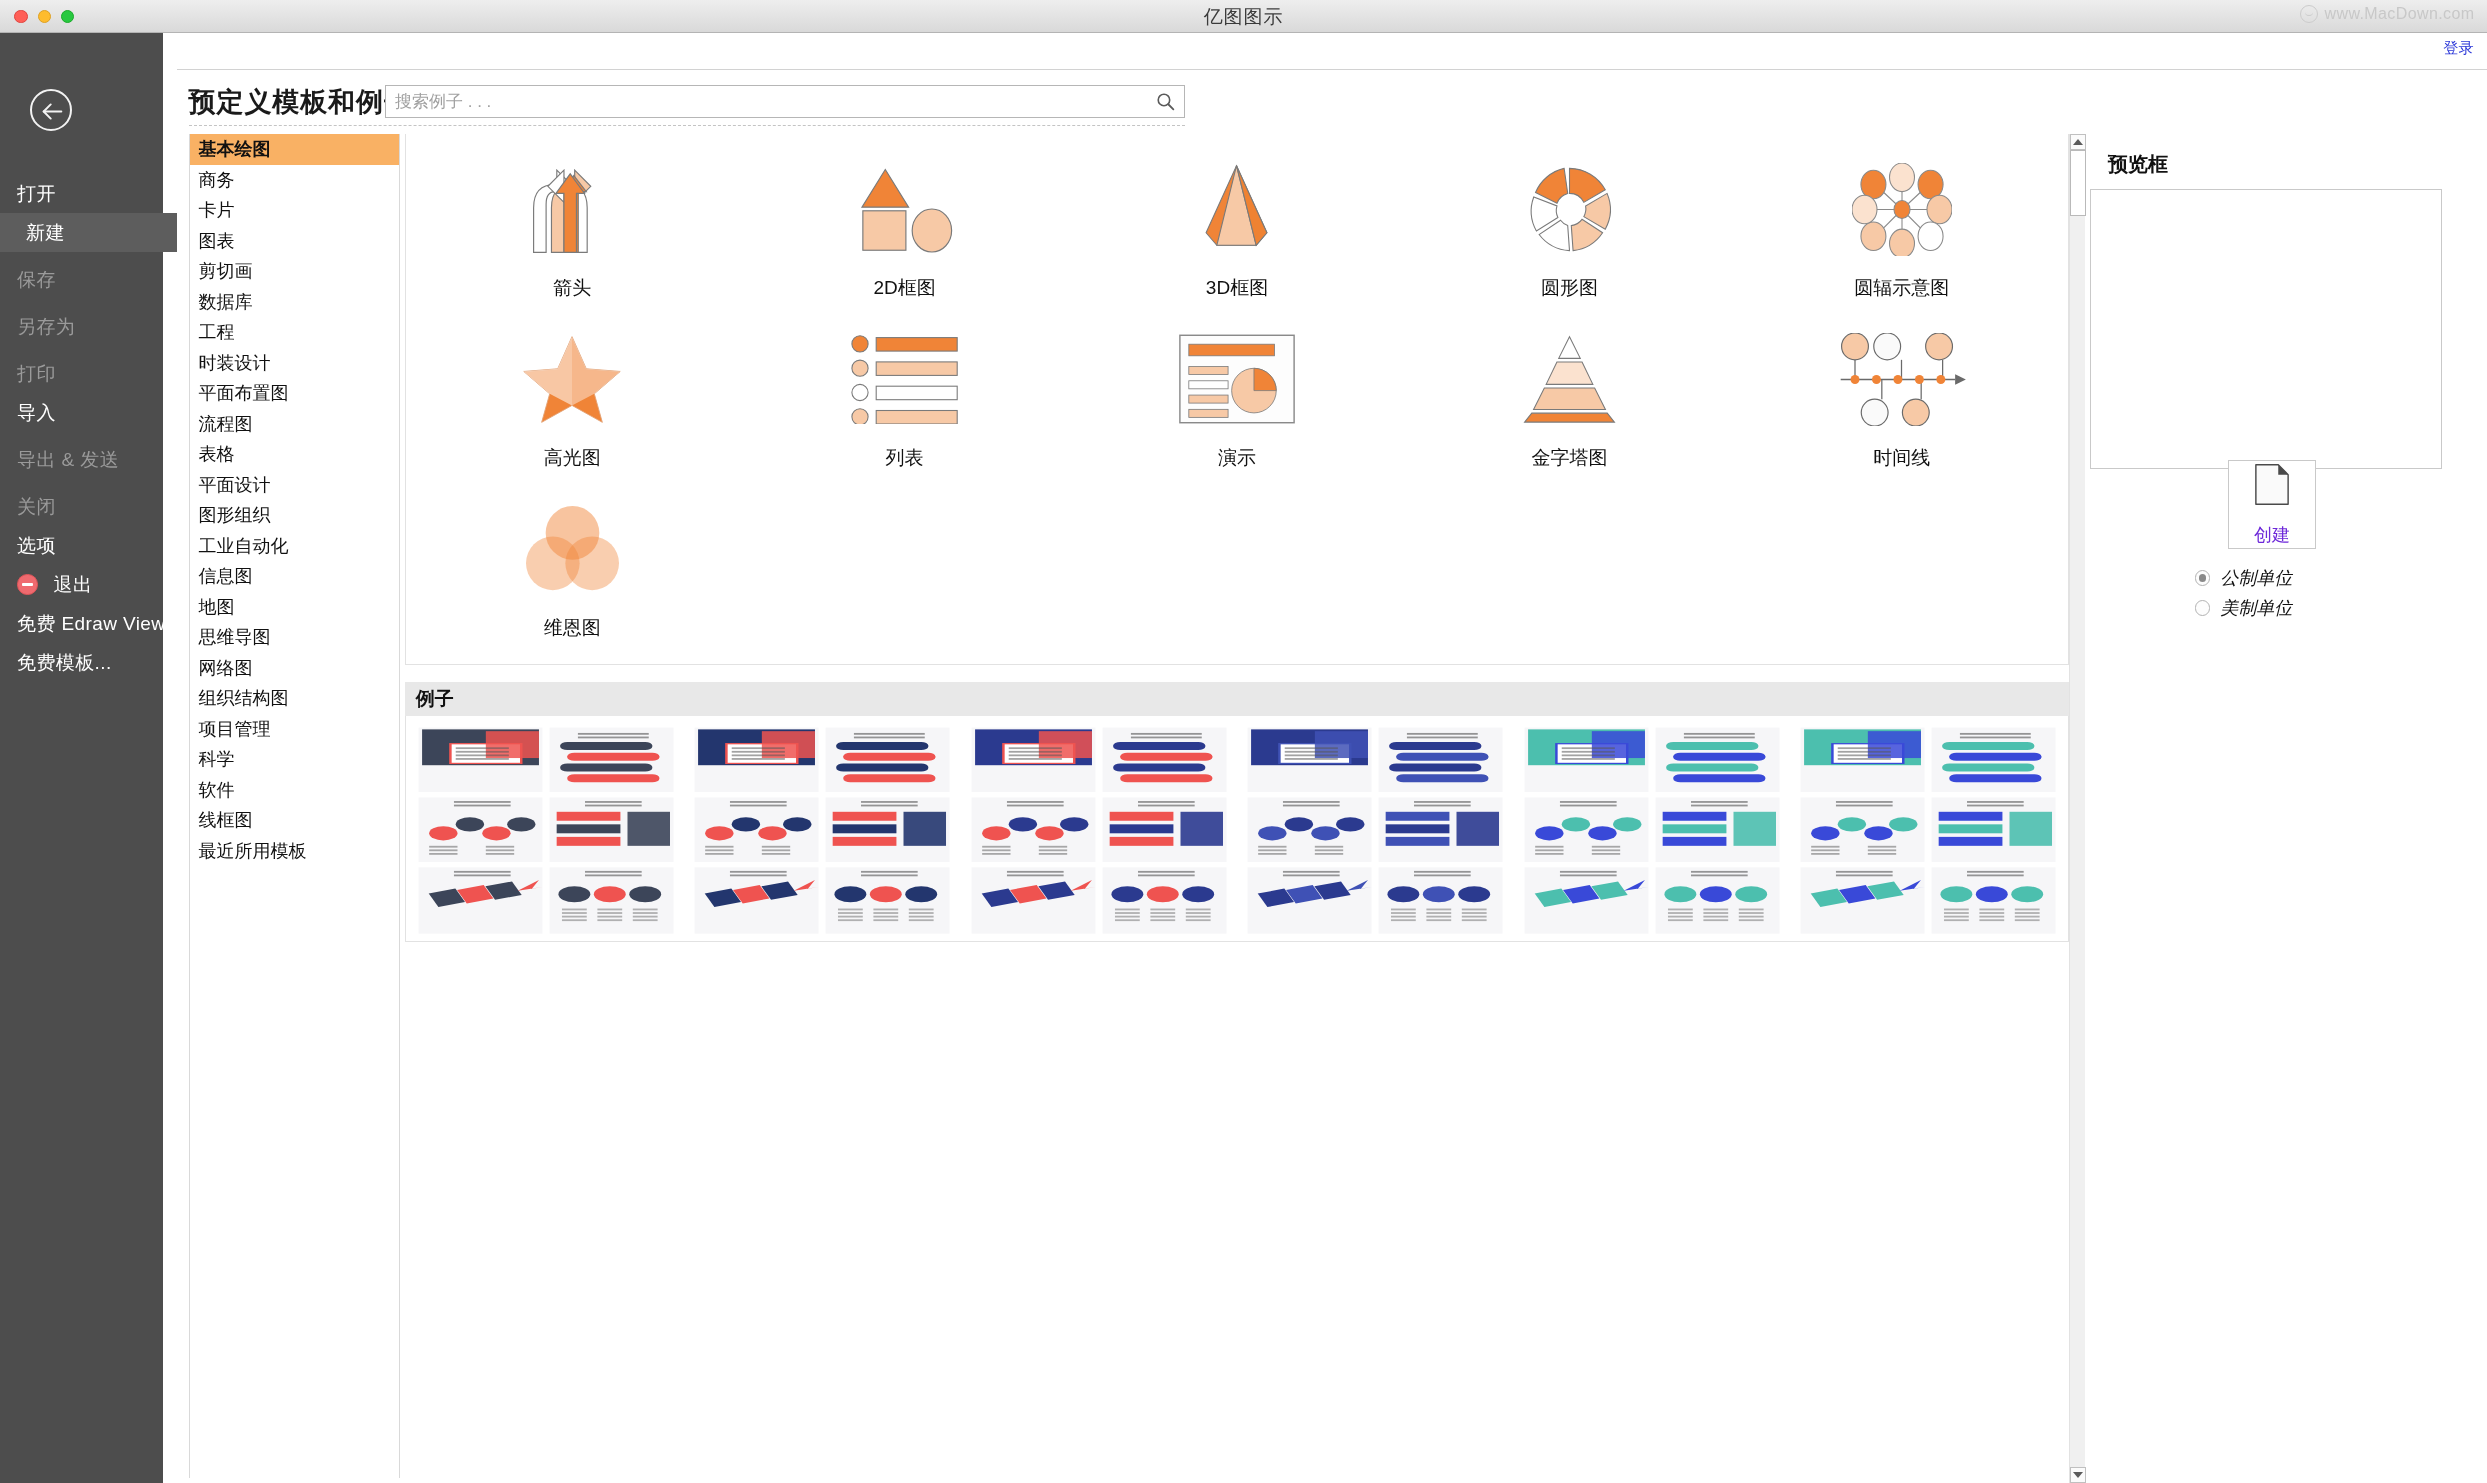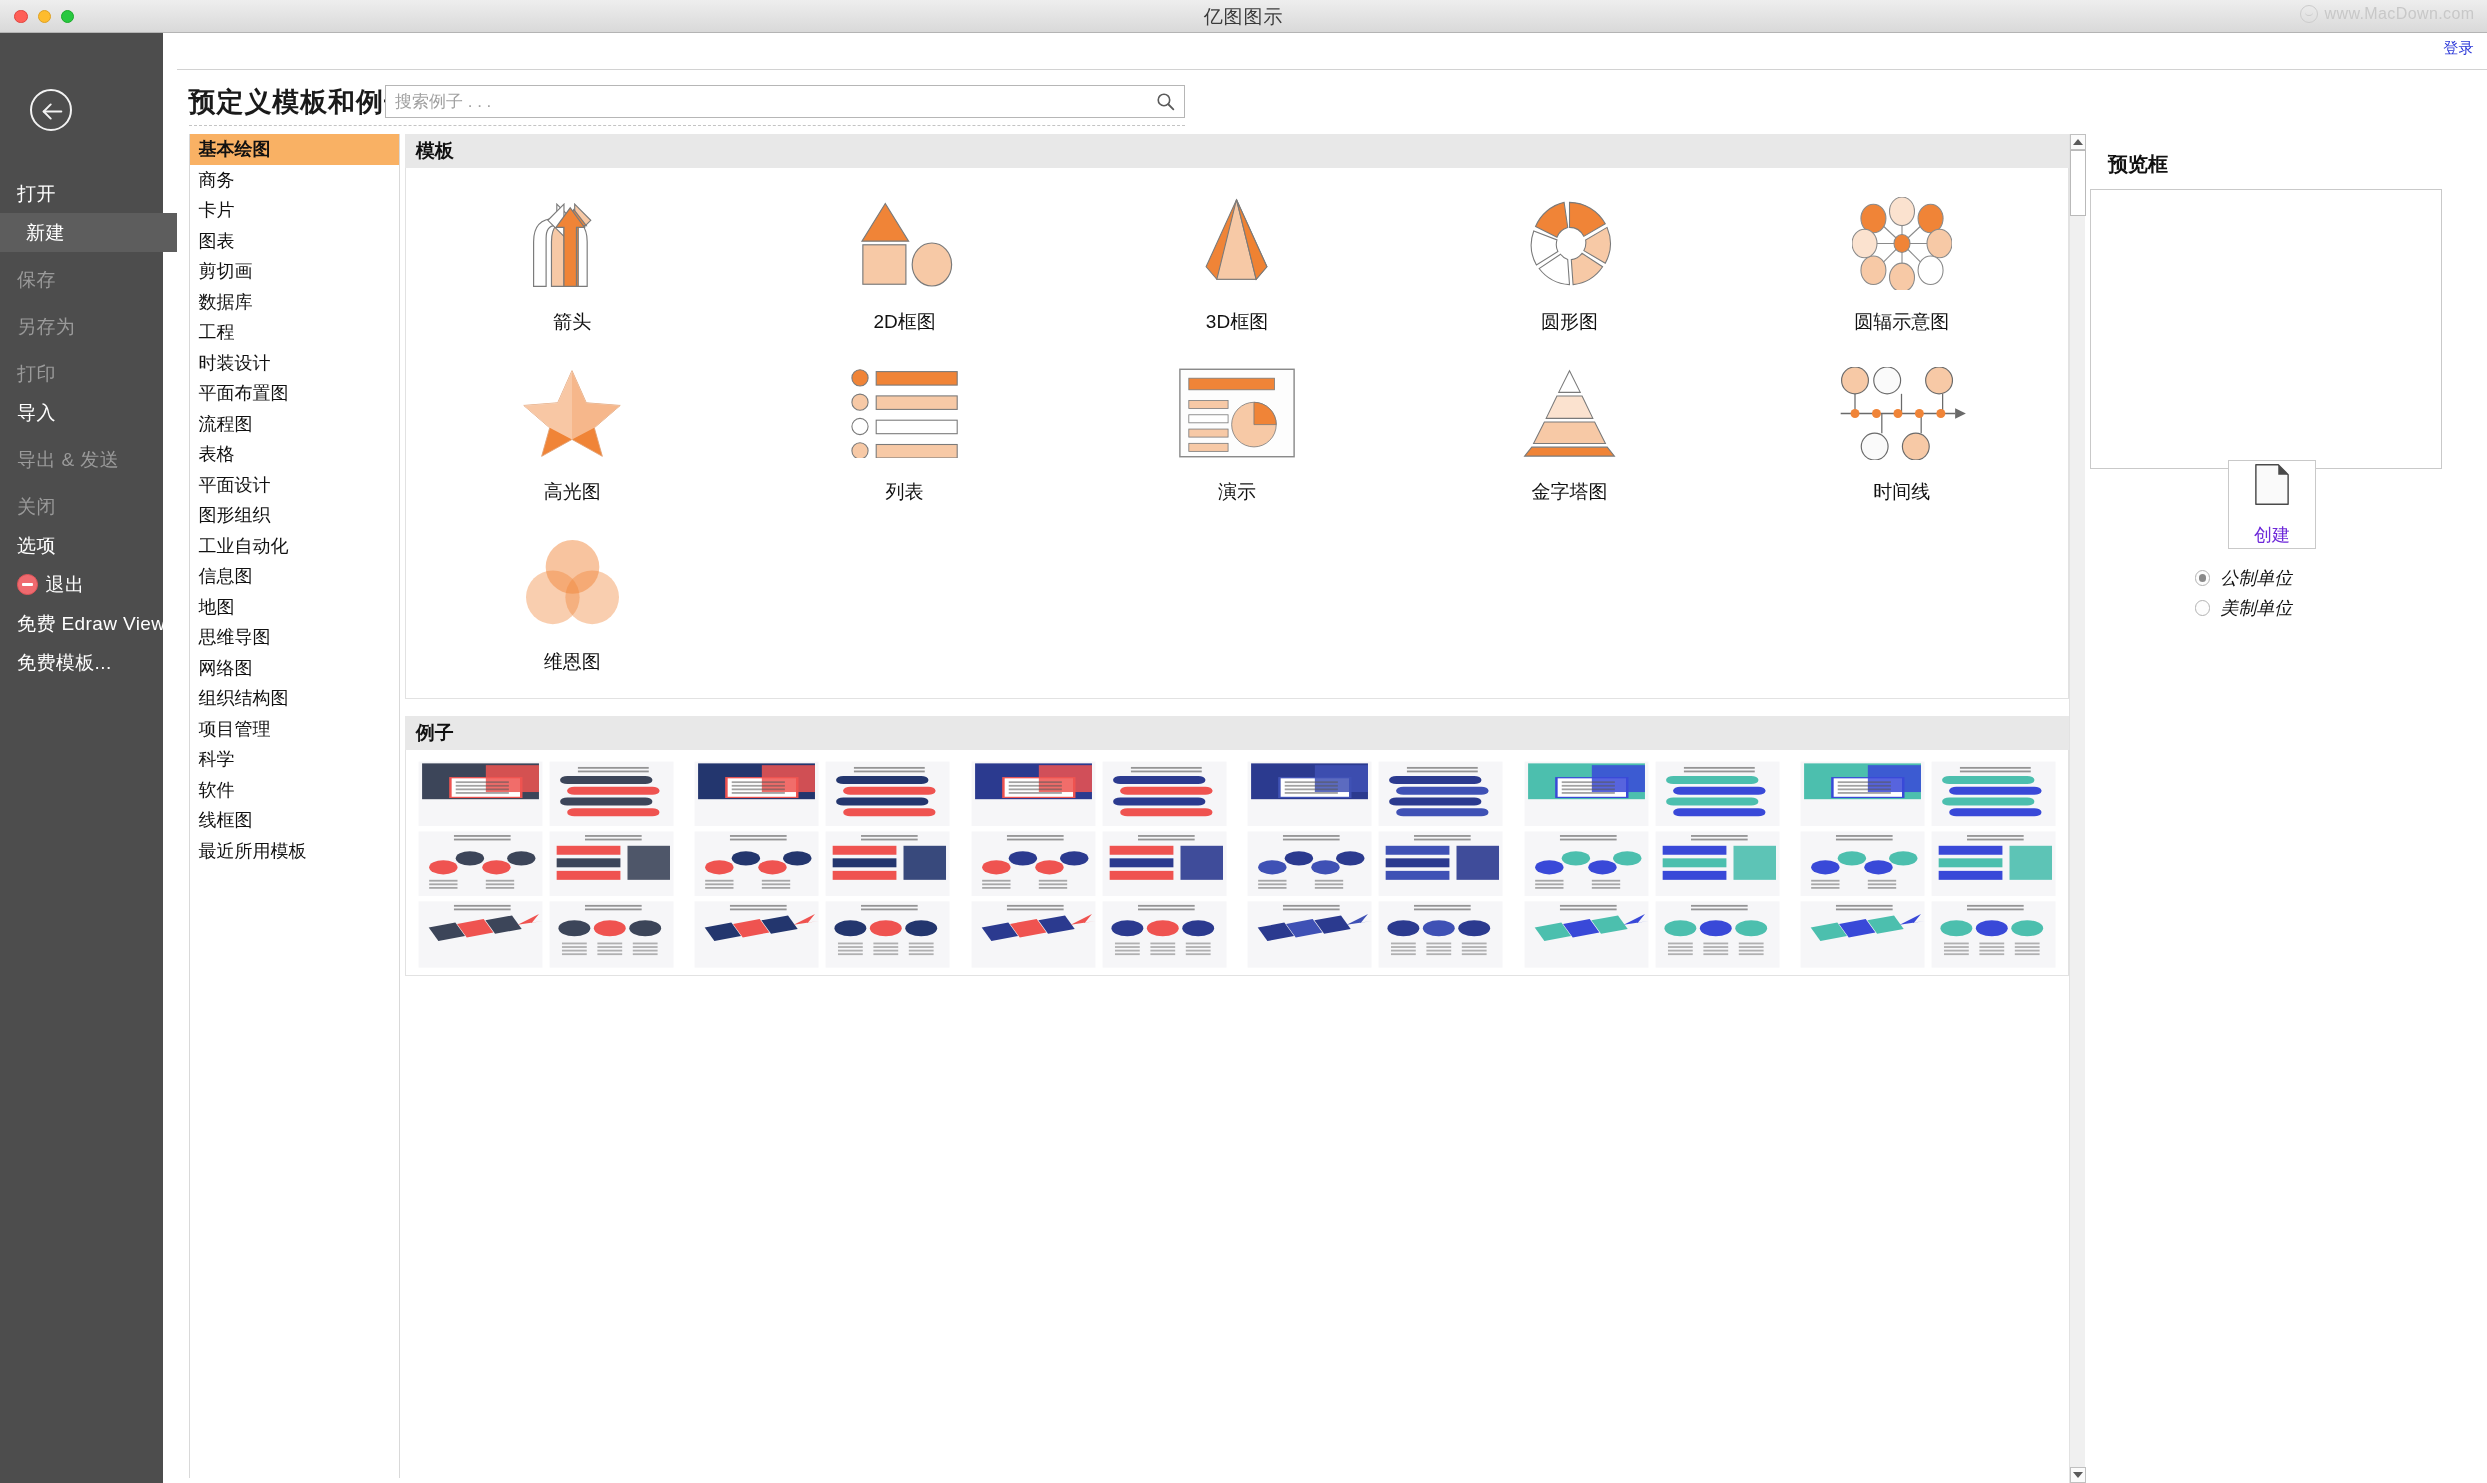--- a/index.html
+++ b/index.html
@@ -54,21 +54,21 @@
   }
   .back-btn svg { position: absolute; left: 8px; top: 9px; }
   .menu { position: absolute; left: 0; top: 141px; width: 177px; }
   .menu-item {
     height: 39px; line-height: 39px; padding-left: 17px;
     font-size: 19px; color: #ffffff; cursor: pointer;
     white-space: nowrap; letter-spacing: 0.4px;
   }
   .menu-item.active { background: #5d5d5d; padding-left: 26px; }
   .menu-item.disabled { color: #9a9a9a; margin-top: 8px; }
-  .menu-item.has-icon { display: flex; align-items: center; gap: 8px; padding-left: 17px; }
+  .menu-item.has-icon { display: flex; align-items: center; gap: 16px; padding-left: 17px; }
   .exit-icon {
     width: 20.6px; height: 20.6px; border-radius: 50%;
     background: #ef6a6f; border: 0.9px solid #e05458;
     display: inline-flex; align-items: center; justify-content: center; flex: 0 0 auto;
   }
   .exit-icon i { display: block; width: 11.6px; height: 2.7px; background: #fff; border-radius: 0.9px; }
 
   
   .main {
     position: absolute; left: 177px; top: 33px;
@@ -296,21 +296,20 @@
       <div class="cat-item"><span>组织结构图</span></div>
       <div class="cat-item"><span>项目管理</span></div>
       <div class="cat-item"><span>科学</span></div>
       <div class="cat-item"><span>软件</span></div>
       <div class="cat-item"><span>线框图</span></div>
       <div class="cat-item"><span>最近所用模板</span></div>
     </div>
 
   <div class="center">
 
-    <div class="section-head">模板</div>
     <div class="tpl-body">
       <div class="tpl-grid" id="template-grid">
           <div class="tpl-cell">
             <div class="tpl-art">
               <svg width="100" height="93" viewBox="0 0 112 104">
       <path d="M24 100 V46 q0-22 22-22 V12 l-1 0" fill="none"></path>
       <path d="M13 100 V50 q0-26 24-26 h2 V8 l18 18 -18 18 v-12 h-2 q-10 0-10 14 v54 Z" fill="#fff" stroke="#7a7a7a" stroke-width="1.3"></path>
       <path d="M33 100 V50 q0-26 24-26 h2 V8 l18 18 -18 18 v-12 h-2 q-10 0-10 14 v54 Z" fill="#f7c9a6" stroke="#7a7a7a" stroke-width="1.3"></path>
       <path d="M73 100 V50 q0-26 -24-26 h-2 V8 l-18 18 18 18 v-12 h2 q10 0 10 14 v54 Z" fill="#fff" stroke="#7a7a7a" stroke-width="1.3"></path>
       <path d="M48 100 V40 q0-14 6-20 l4 -6 14 18 h-9 v68 Z" fill="#f08437" stroke="#7a7a7a" stroke-width="1.3"></path>

